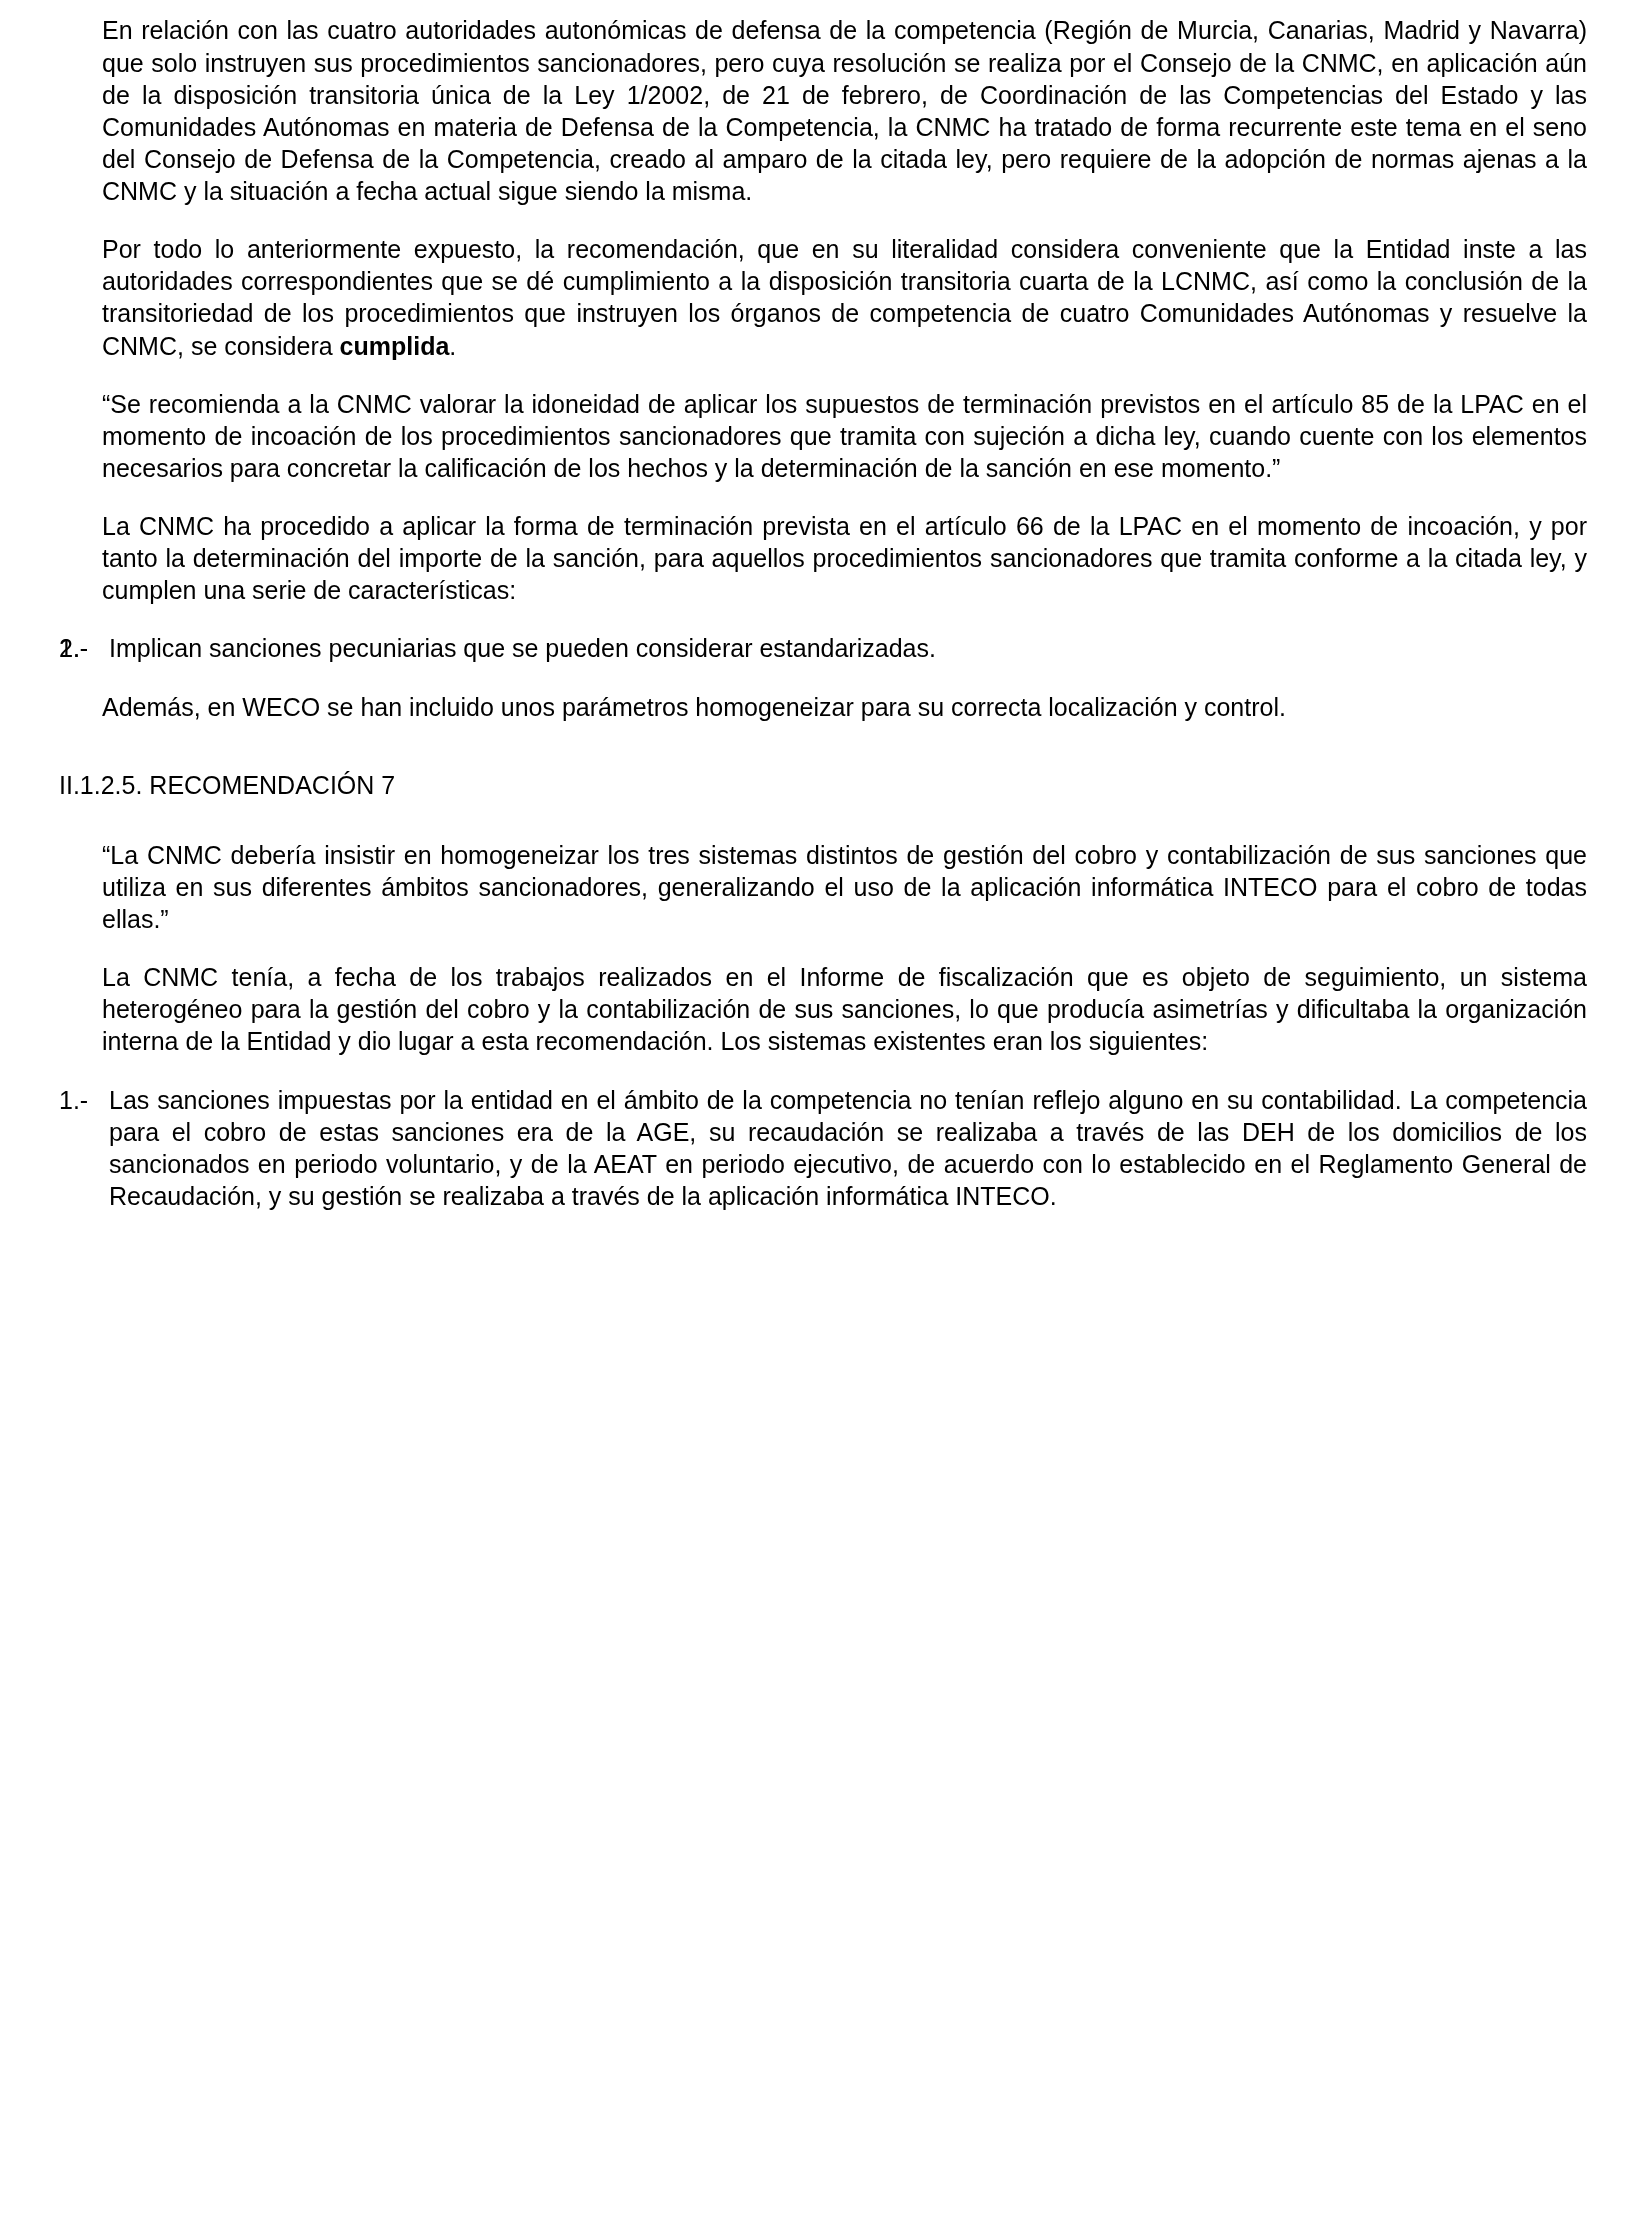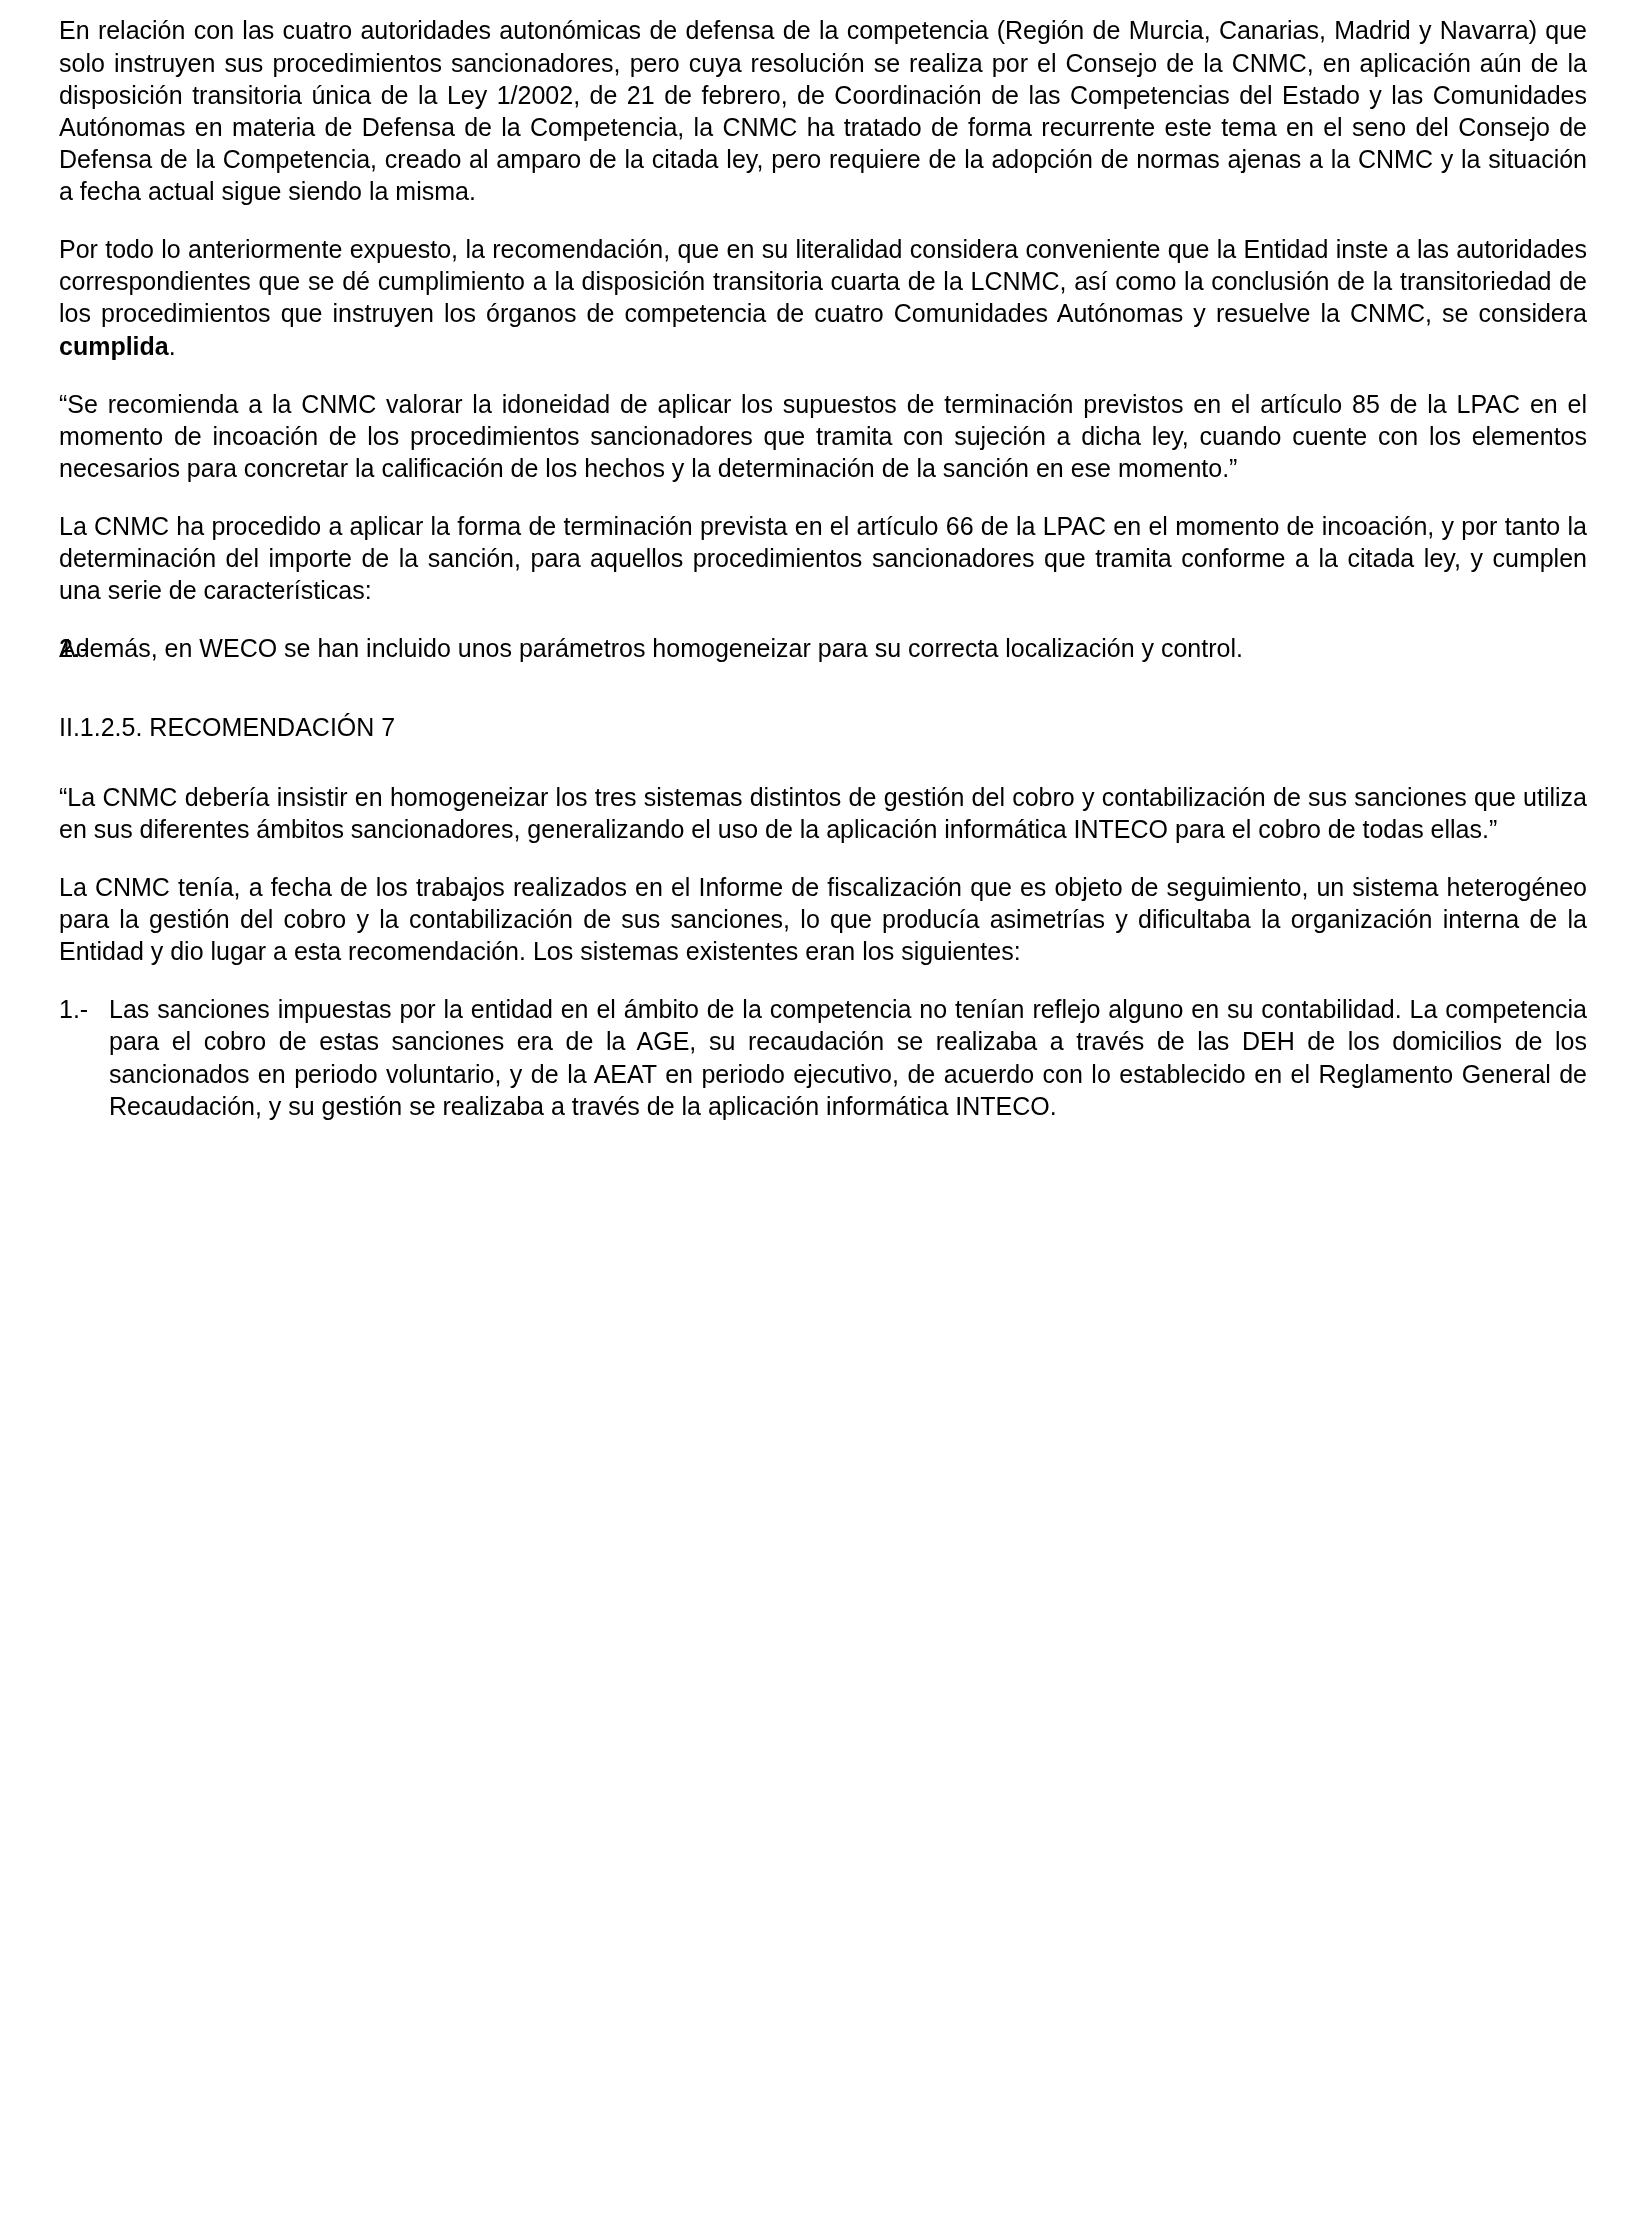--- a/index.html
+++ b/index.html
@@ -25,20 +25,21 @@
   }
   p {
     margin: 0;
     font-size: 25px;
     line-height: 1.285;
     text-align: justify;
     text-justify: inter-word;
   }
   .para {
     margin-bottom: 26px;
+    margin-left: 43px;
   }
   .heading {
     font-size: 25px;
     line-height: 1.285;
     text-align: left;
     margin: 0;
   }
   .heading-block {
     margin-top: 46px;
     margin-bottom: 38px;
@@ -83,21 +84,21 @@
 
     <p class="para"><span>Por todo lo anteriormente expuesto, la recomendación, que en su literalidad considera conveniente que la Entidad inste a las autoridades correspondientes que se dé cumplimiento a la disposición transitoria cuarta de la LCNMC, así como la conclusión de la transitoriedad de los procedimientos que instruyen los órganos de competencia de cuatro Comunidades Autónomas y resuelve la CNMC, se considera </span><b>cumplida</b><span>.</span></p>
 
 
     <p class="para">“Se recomienda a la CNMC valorar la idoneidad de aplicar los supuestos de terminación previstos en el artículo 85 de la LPAC en el momento de incoación de los procedimientos sancionadores que tramita con sujeción a dicha ley, cuando cuente con los elementos necesarios para concretar la calificación de los hechos y la determinación de la sanción en ese momento.”</p>
 
     <p class="para">La CNMC ha procedido a aplicar la forma de terminación prevista en el artículo 66 de la LPAC en el momento de incoación, y por tanto la determinación del importe de la sanción, para aquellos procedimientos sancionadores que tramita conforme a la citada ley, y cumplen una serie de características:</p>
 
     <ul class="numlist">
       <li><span class="marker">1.-</span></li>
-      <li><span class="marker">2.-</span></li>
+      <li><span class="marker">2.-</span><span>Implican sanciones pecuniarias que se pueden considerar estandarizadas.</span></li>
     </ul>
 
     <p class="para">Además, en WECO se han incluido unos parámetros homogeneizar para su correcta localización y control.</p>
 
 
     <div class="heading-block second">
       <p class="heading">II.1.2.5. RECOMENDACIÓN 7</p>
     </div>
 
     <p class="para">“La CNMC debería insistir en homogeneizar los tres sistemas distintos de gestión del cobro y contabilización de sus sanciones que utiliza en sus diferentes ámbitos sancionadores, generalizando el uso de la aplicación informática INTECO para el cobro de todas ellas.”</p>

